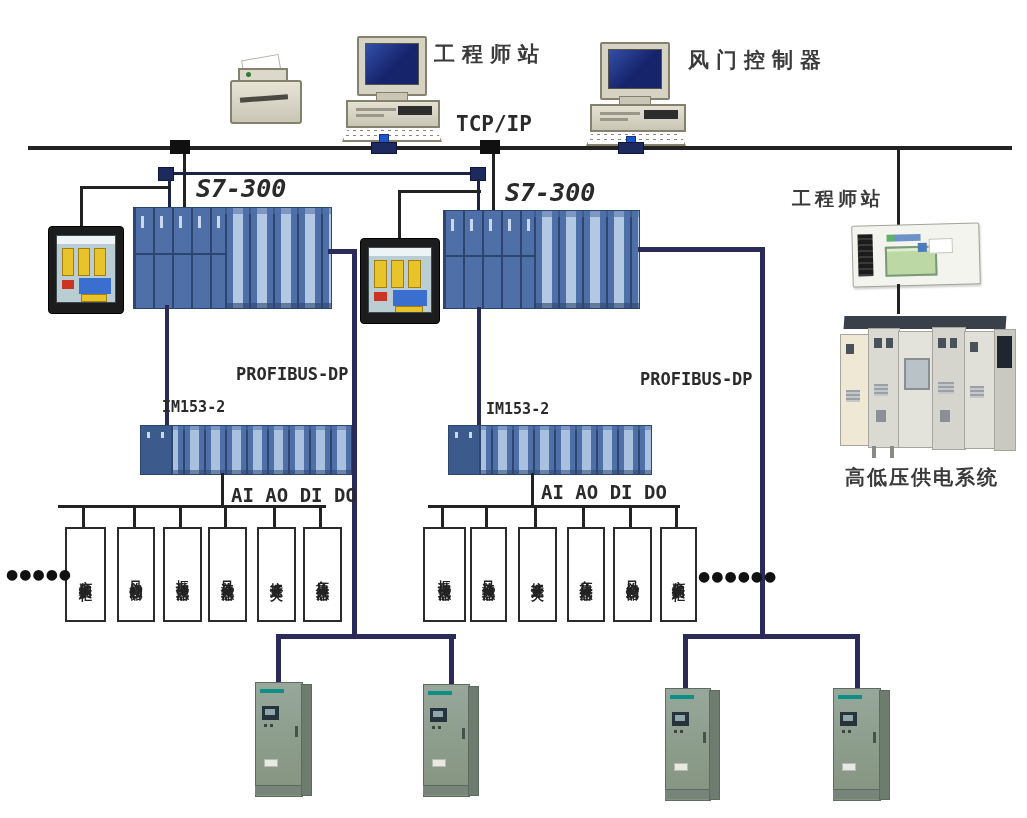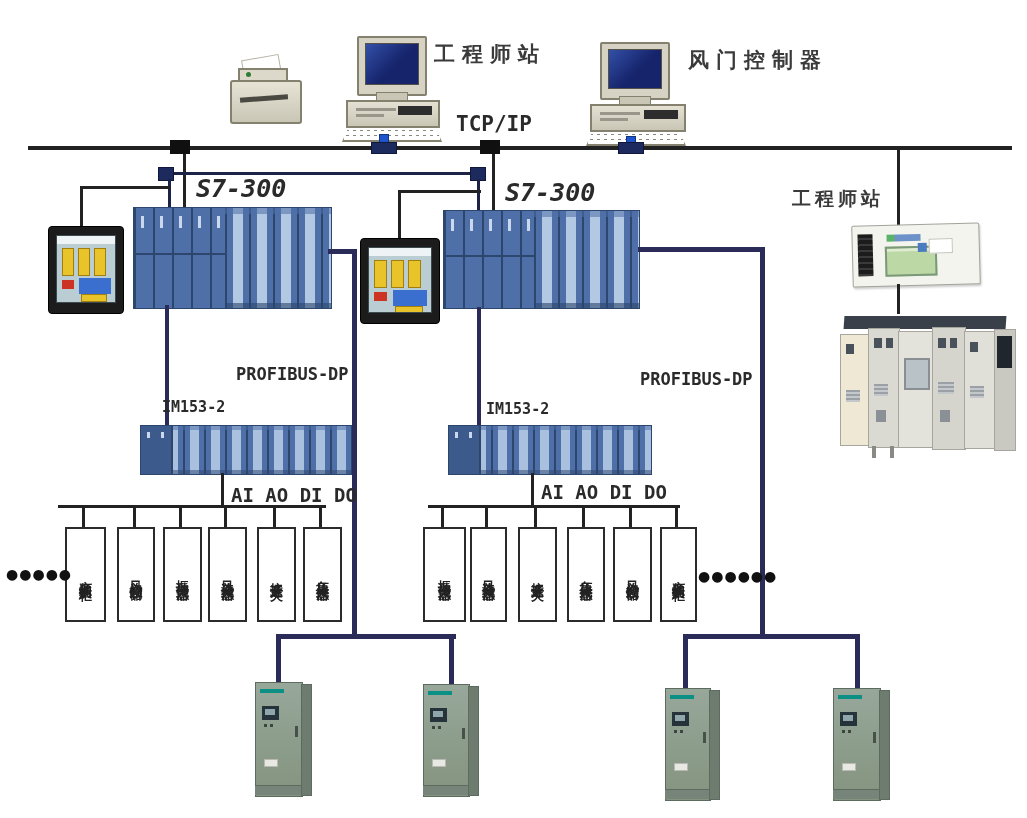--- a/index.html
+++ b/index.html
@@ -366,14 +366,15 @@
     <div class="glass" style="left:66px;top:44px;width:22px;height:28px;"></div>
     <div class="vent" style="left:8px;top:76px;width:14px;height:12px;"></div>
     <div class="vent" style="left:36px;top:70px;width:14px;height:12px;"></div>
     <div class="vent" style="left:100px;top:68px;width:16px;height:12px;"></div>
     <div class="vent" style="left:132px;top:72px;width:14px;height:12px;"></div>
     <div class="win" style="left:38px;top:96px;width:10px;height:12px;background:#8a9096;"></div>
     <div class="win" style="left:102px;top:96px;width:10px;height:12px;background:#8a9096;"></div>
     <div class="leg" style="left:34px;bottom:2px;width:4px;height:12px;"></div>
     <div class="leg" style="left:52px;bottom:2px;width:4px;height:12px;"></div>
   </div>
+  <div class="cn" style="left:845px;top:464px;font-size:20px;letter-spacing:2px;">高低压供电系统</div>
 
 </div>
 
 </body></html>

